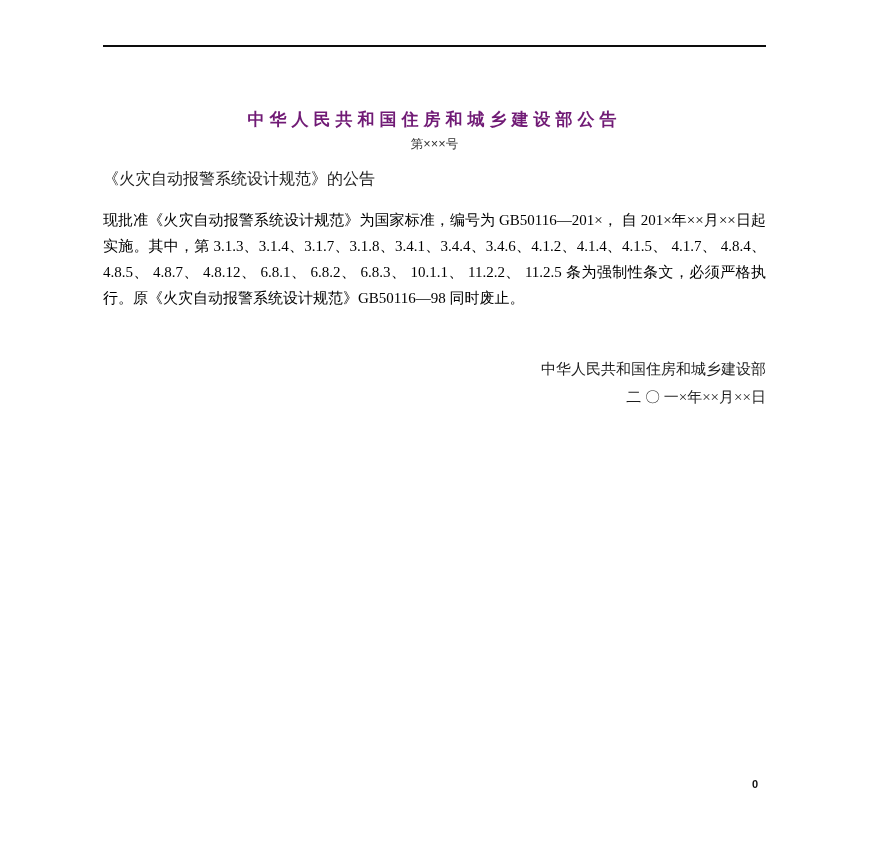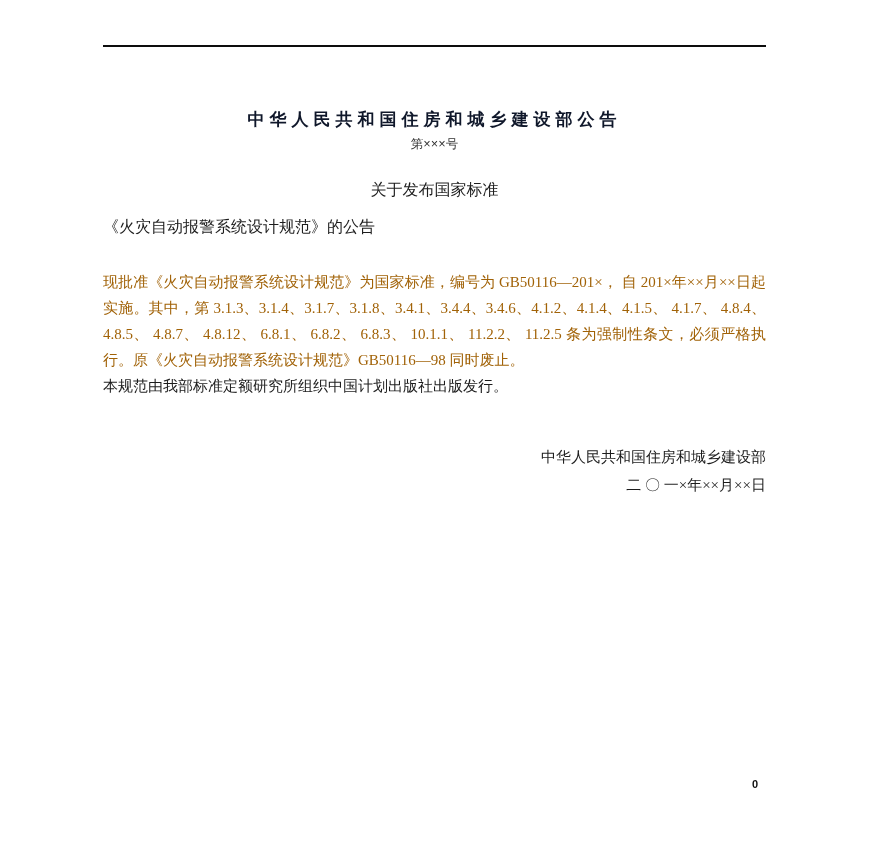--- a/index.html
+++ b/index.html
@@ -26,21 +26,21 @@
     margin-top: 45px;
     height: 0;
     border-top: 2px solid #0d0d0d;
   }
   .doc-title {
     margin-top: 61px;
     text-align: center;
     font-weight: bold;
     font-size: 17px;
     letter-spacing: 5px;
-    color: #0f172a;
+    color: #701a75;
     white-space: nowrap;
   }
   .issue-no {
     margin-top: 5px;
     text-align: center;
     font-size: 12.5px;
     color: #303030;
     font-family: Liberation Mono, monospace;
   }
   .subject-1 {
@@ -49,26 +49,26 @@
     font-size: 16px;
     color: #1d1d1d;
   }
   .subject-2 {
     margin-top: 16px;
     text-align: left;
     font-size: 16px;
     color: #1d1d1d;
   }
   .body-paragraph {
-    margin-top: 31px;
+    margin-top: 17px;
     font-size: 15px;
     line-height: 26px;
     text-align: justify;
     text-justify: inter-ideograph;
-    color: #a16207;
+    color: #000000;
   }
   .publication-note {
     margin-top: 0;
     font-size: 15px;
     line-height: 26px;
     color: #1c1c1c;
   }
   .signature-block {
     margin-top: 27px;
     text-align: right;
@@ -97,27 +97,25 @@
 <body>
 
 <div class="page">
 
   <div class="header-rule"></div>
 
   <div class="doc-title">中华人民共和国住房和城乡建设部公告</div>
 
   <div class="issue-no">第×××号</div>
 
-  <div class="subject-1">关于发布国家标准</div>
 
   <div class="subject-2">《火灾自动报警系统设计规范》的公告</div>
 
   <div class="body-paragraph">现批准《火灾自动报警系统设计规范》为国家标准，编号为 GB50116—201×， 自 201×年××月××日起实施。其中，第 3.1.3、3.1.4、3.1.7、3.1.8、3.4.1、3.4.4、3.4.6、4.1.2、4.1.4、4.1.5、 4.1.7、 4.8.4、 4.8.5、 4.8.7、 4.8.12、 6.8.1、 6.8.2、 6.8.3、 10.1.1、 11.2.2、 11.2.5 条为强制性条文，必须严格执行。原《火灾自动报警系统设计规范》GB50116—98 同时废止。</div>
 
-  <div class="publication-note">本规范由我部标准定额研究所组织中国计划出版社出版发行。</div>
 
   <div class="signature-block">
     <span class="signature-org">中华人民共和国住房和城乡建设部</span>
     <span class="signature-date">二 〇 一×年××月××日</span>
   </div>
 
 </div>
 
 <div class="page-number">0</div>
 

